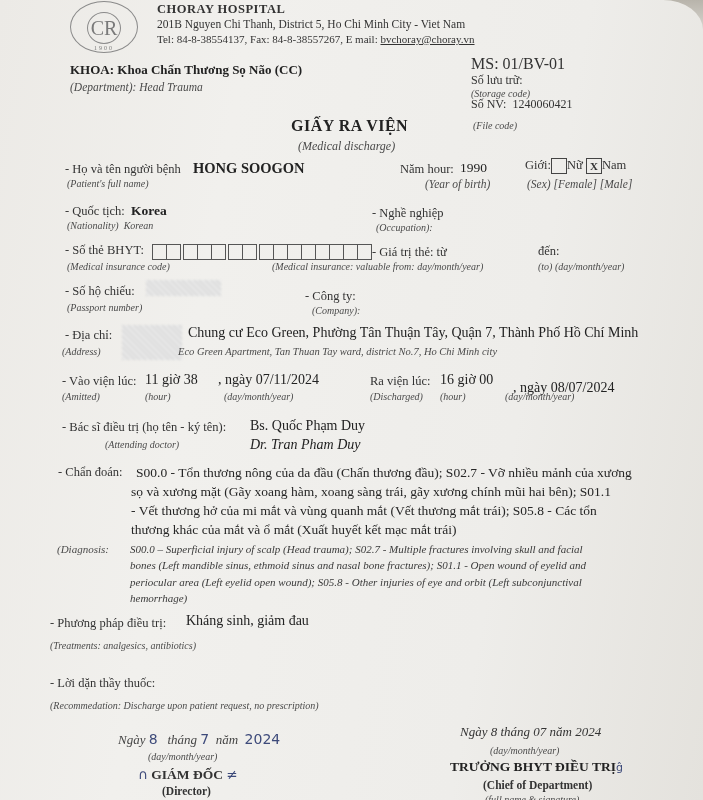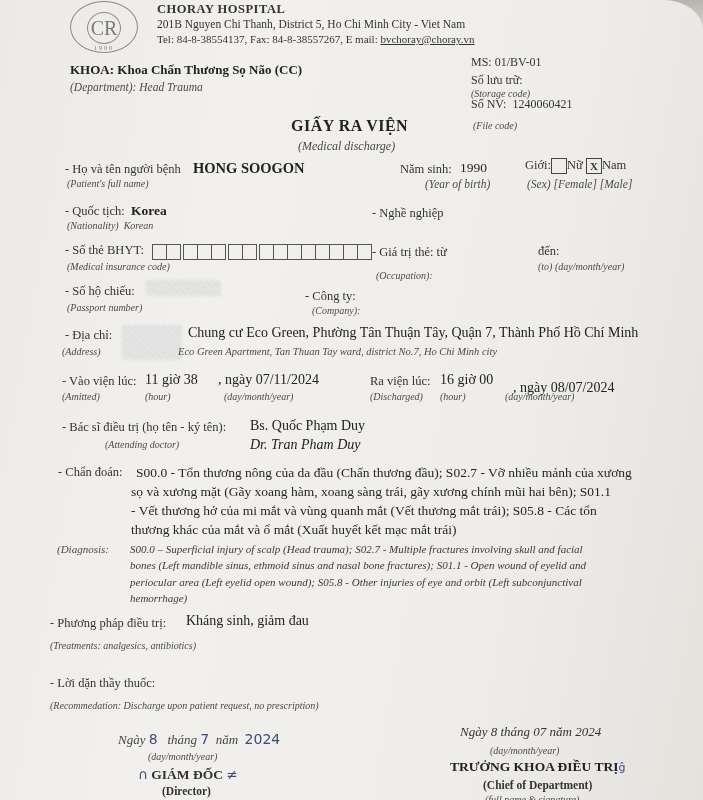--- a/index.html
+++ b/index.html
@@ -50,54 +50,55 @@
     <div class="yr">1900</div>
   </div>
 
   <div class="abs b" style="left:157px;top:2px;font-size:12.5px;letter-spacing:0.5px;color:#333;">CHORAY HOSPITAL</div>
   <div class="abs" style="left:157px;top:18px;font-size:11.5px;color:#333;">201B Nguyen Chi Thanh, District 5, Ho Chi Minh City - Viet Nam</div>
   <div class="abs" style="left:157px;top:33px;font-size:11px;color:#333;"><span>Tel: 84-8-38554137, Fax: 84-8-38557267, E mail: </span><span style="text-decoration:underline;">bvchoray@choray.vn</span></div>
 
   <div class="abs b" style="left:70px;top:62px;font-size:13px;color:#222;">KHOA: Khoa Chấn Thương Sọ Não (CC)</div>
   <div class="abs it" style="left:70px;top:81px;font-size:11.5px;">(Department):  Head Trauma</div>
 
-  <div class="abs" style="left:471px;top:55px;font-size:12px;color:#333;">MS:  01/BV-01</div>
+  <div class="abs" style="left:471px;top:55px;font-size:16px;color:#333;">MS:  01/BV-01</div>
   <div class="abs" style="left:471px;top:73px;font-size:12px;color:#333;">Số lưu trữ:</div>
   <div class="abs it" style="left:471px;top:88px;">(Storage code)</div>
   <div class="abs" style="left:471px;top:97px;font-size:12px;color:#333;"><span>Số NV:</span>&nbsp;&nbsp;<span>1240060421</span></div>
   <div class="abs it" style="left:473px;top:120px;">(File code)</div>
 
   <div class="abs b" style="left:291px;top:117px;font-size:16px;color:#222;letter-spacing:0.5px;">GIẤY RA VIỆN</div>
   <div class="abs it" style="left:298px;top:139px;font-size:12px;">(Medical discharge)</div>
 
   <div class="abs lbl" style="left:65px;top:162px;">- Họ và tên người bệnh</div>
   <div class="abs b" style="left:193px;top:160px;font-size:14.5px;color:#222;">HONG SOOGON</div>
   <div class="abs it" style="left:67px;top:178px;">(Patient's full name)</div>
 
-  <div class="abs lbl" style="left:400px;top:162px;">Năm sinh:</div>
+  <div class="abs lbl" style="left:400px;top:162px;">Năm hour:</div>
   <div class="abs val" style="left:460px;top:160px;font-size:13.5px;">1990</div>
   <div class="abs it" style="left:425px;top:178px;font-size:11.5px;">(Year of birth)</div>
 
   <div class="abs lbl" style="left:525px;top:158px;">
     <span>Giới:</span><span class="chk"></span><span>Nữ</span>
     <span class="chk">X</span><span>Nam</span>
   </div>
   <div class="abs it" style="left:527px;top:178px;font-size:11.5px;">(Sex)  [Female]  [Male]</div>
 
   <div class="abs lbl" style="left:65px;top:203px;"><span>- Quốc tịch:</span>&nbsp; <span class="b" style="font-size:13.5px;color:#222;">Korea</span></div>
   <div class="abs it" style="left:67px;top:220px;"><span>(Nationality)</span>&nbsp; <span>Korean</span></div>
   <div class="abs lbl" style="left:372px;top:206px;">- Nghề nghiệp</div>
-  <div class="abs it" style="left:376px;top:222px;margin-top:48px;">(Occupation):</div>
+  <div class="abs it" style="left:376px;top:222px;">(Occupation):</div>
 
   <div class="abs lbl" style="left:65px;top:243px;">- Số thẻ BHYT:</div>
   <div class="abs" style="left:152px;top:242px;">
     <span class="box"></span><span class="box"></span><span class="gap"></span><span class="box"></span><span class="box"></span><span class="box"></span><span class="gap"></span><span class="box"></span><span class="box"></span><span class="gap"></span><span class="box"></span><span class="box"></span><span class="box"></span><span class="box"></span><span class="box"></span><span class="box"></span><span class="box"></span><span class="box"></span>
   </div>
   <div class="abs it" style="left:67px;top:261px;">(Medical insurance code)</div>
   <div class="abs lbl" style="left:372px;top:245px;">- Giá trị thẻ: từ</div>
+  <div class="abs it" style="left:272px;top:261px;">(Medical insurance: valuable from: day/month/year)</div>
   <div class="abs lbl" style="left:538px;top:244px;">đến:</div>
   <div class="abs it" style="left:538px;top:261px;">(to) (day/month/year)</div>
 
   <div class="abs lbl" style="left:65px;top:284px;">- Số hộ chiếu:</div>
   <div class="abs blur" style="left:146px;top:280px;width:75px;height:16px;"></div>
   <div class="abs it" style="left:67px;top:302px;">(Passport number)</div>
   <div class="abs lbl" style="left:305px;top:289px;">- Công ty:</div>
   <div class="abs it" style="left:312px;top:305px;">(Company):</div>
 
   <div class="abs lbl" style="left:65px;top:328px;">- Địa chỉ:</div>
@@ -151,16 +152,16 @@
     <span class="hand" style="font-size:14px;">7</span>
     &nbsp;<span>năm</span>
     &nbsp;<span class="hand" style="font-size:14px;">2024</span>
   </div>
   <div class="abs it" style="left:148px;top:751px;">(day/month/year)</div>
   <div class="abs b" style="left:138px;top:766px;font-size:13.5px;color:#333;"><span class="hand" style="font-weight:normal;">∩</span> <span>GIÁM ĐỐC</span> <span class="hand" style="font-weight:normal;">≠</span></div>
   <div class="abs b" style="left:162px;top:785px;font-size:11.5px;color:#333;">(Director)</div>
 
   <div class="abs it" style="left:460px;top:724px;font-size:13px;color:#333;">Ngày 8 tháng 07 năm 2024</div>
   <div class="abs it" style="left:490px;top:745px;">(day/month/year)</div>
-  <div class="abs b" style="left:450px;top:759px;font-size:13.5px;color:#222;"><span>TRƯỞNG KHOA ĐIỀU TRỊ</span><span class="hand" style="font-weight:normal;font-size:11px;">ĝ</span></div>
+  <div class="abs b" style="left:450px;top:759px;font-size:13.5px;color:#222;"><span>TRƯỞNG BHYT ĐIỀU TRỊ</span><span class="hand" style="font-weight:normal;font-size:11px;">ĝ</span></div>
   <div class="abs b" style="left:483px;top:779px;font-size:11.5px;color:#333;">(Chief of Department)</div>
   <div class="abs it" style="left:485px;top:794px;font-size:10px;">(full name &amp; signature)</div>
 </div>
 
 </body></html>

